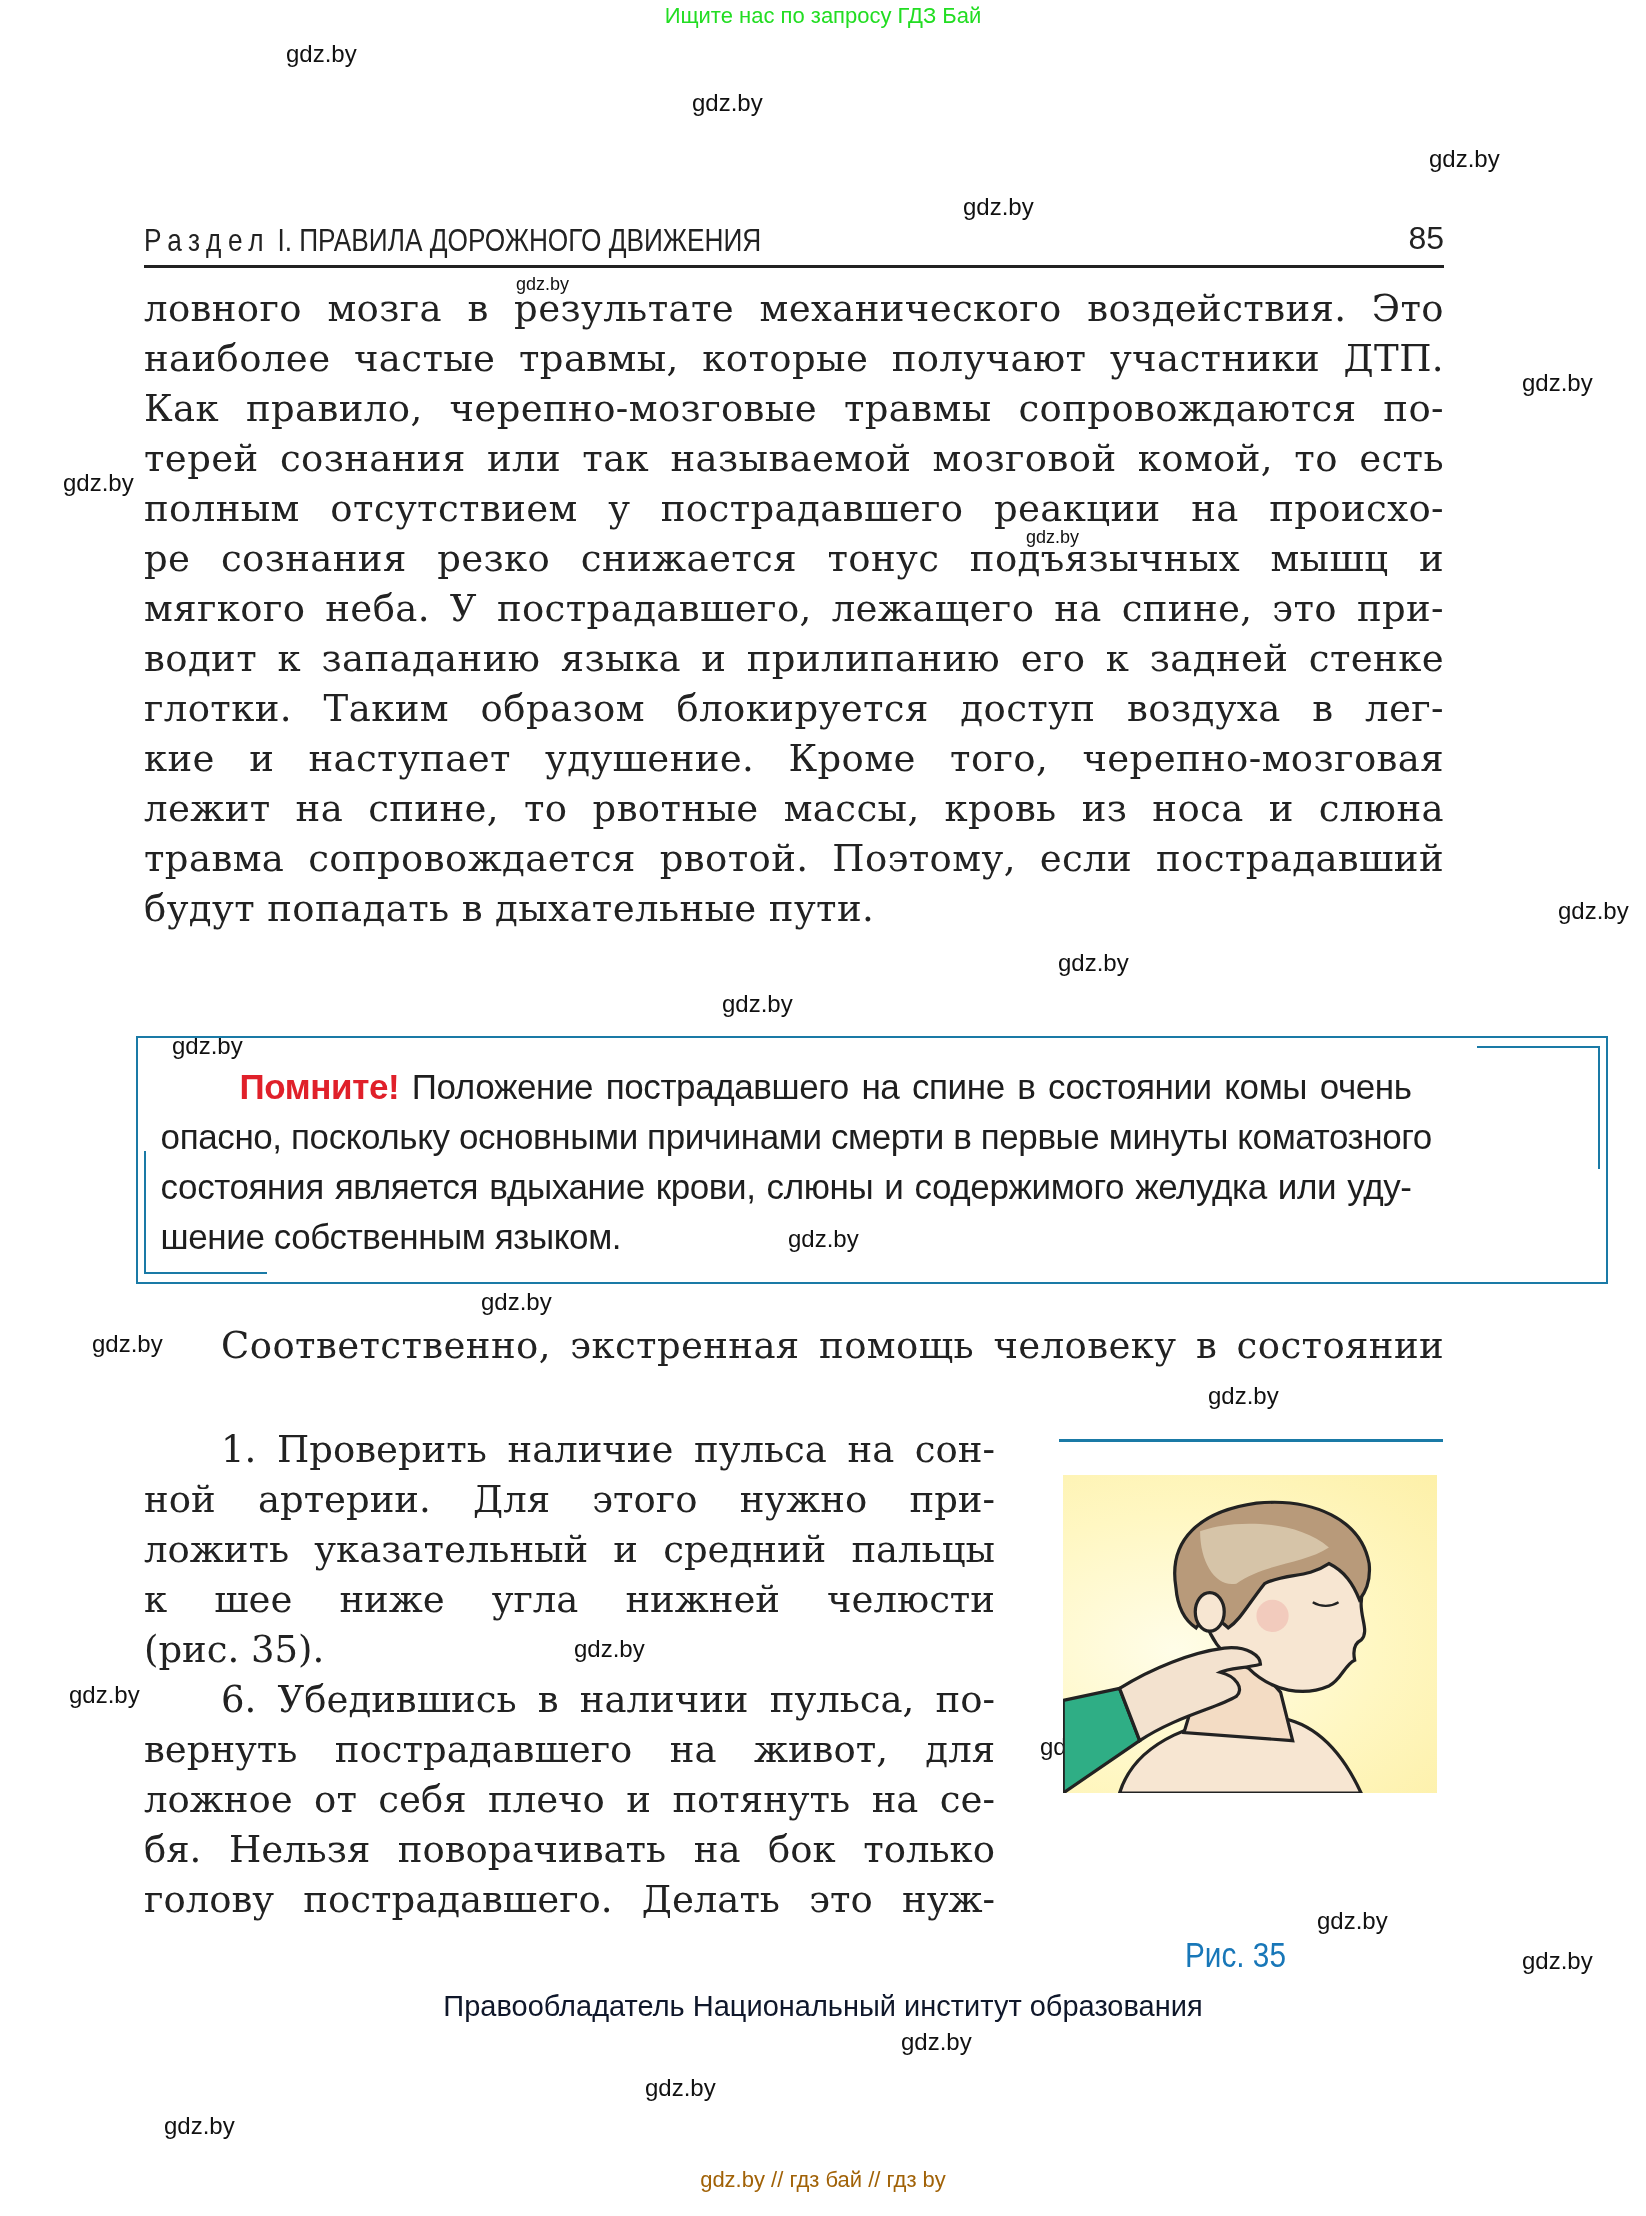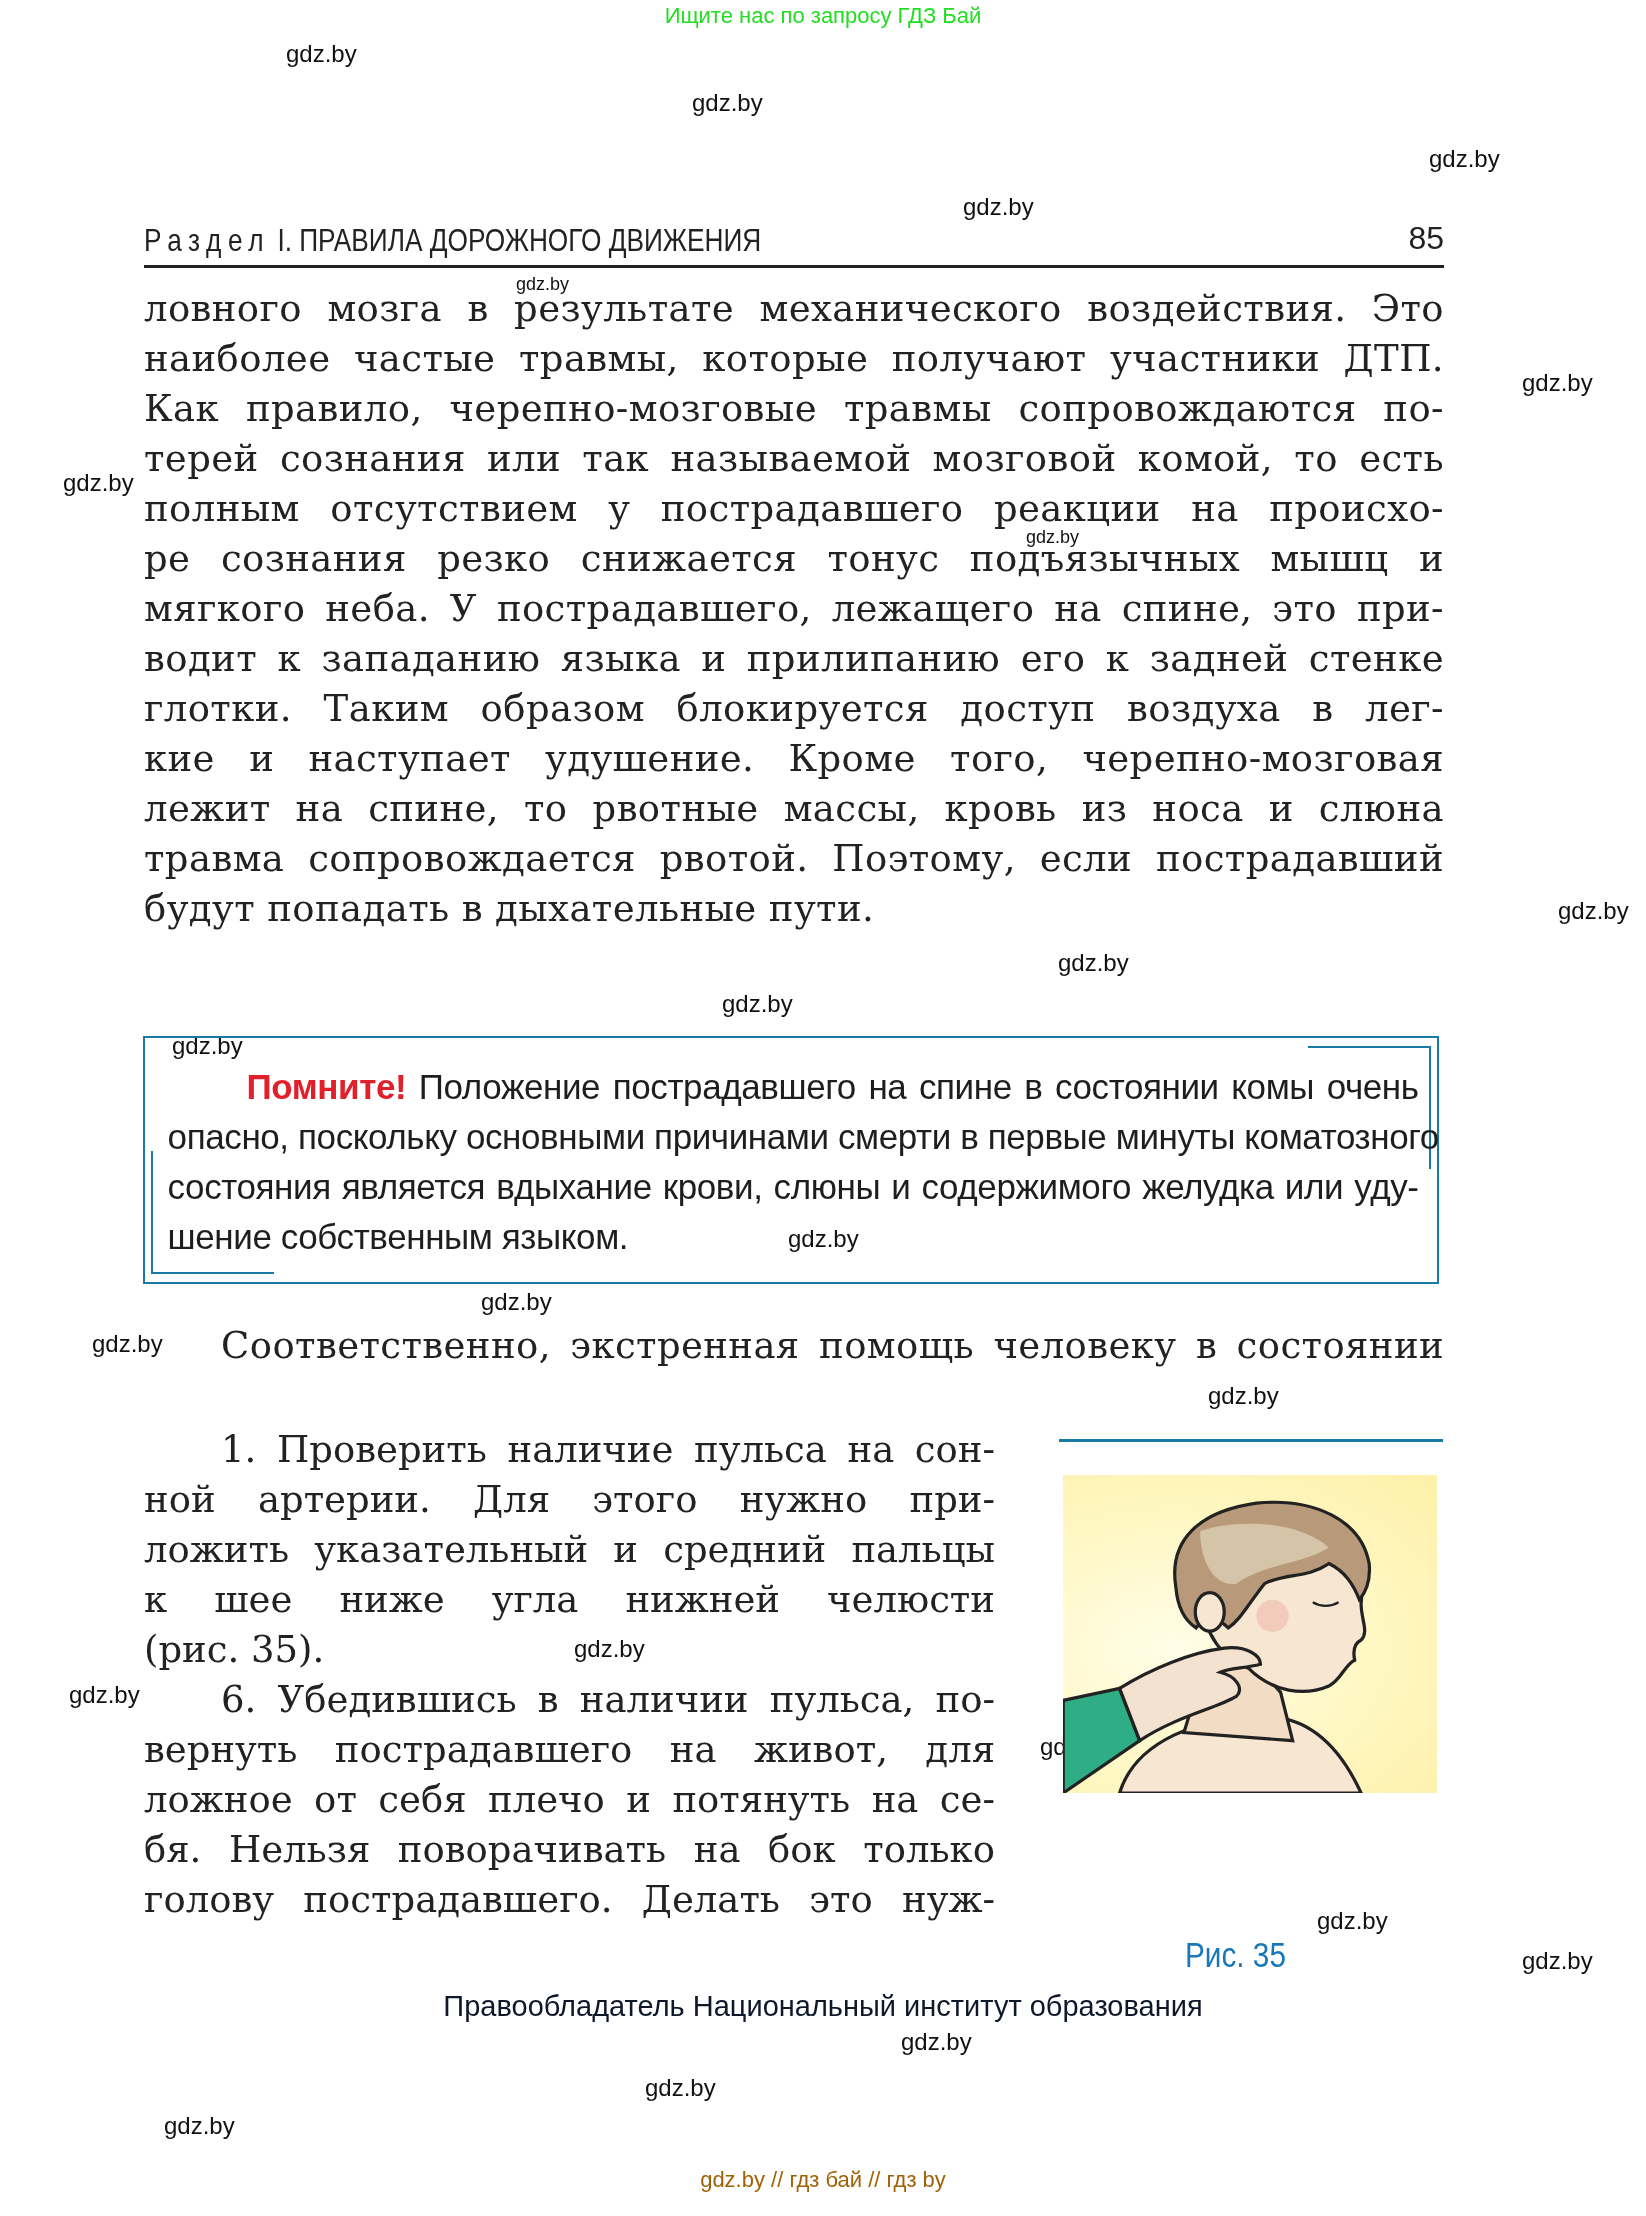--- a/index.html
+++ b/index.html
@@ -29,21 +29,21 @@
   .header .pnum {
     position: absolute; right: 0; bottom: 8px; font-size: 32px;
   }
   .body-text {
     position: absolute; left: 144px; width: 1300px;
     font-size: 37px; line-height: 50px; text-align: justify;
     text-align-last: justify; letter-spacing: 0.4px;
   }
   .body-text .line { display: block; white-space: nowrap; text-align: justify; text-align-last: justify; }
   .note-box {
-    position: absolute; left: 143px; top: 1036px; width: 1296px; height: 248px;
+    position: absolute; left: 136px; top: 1036px; width: 1472px; height: 248px;
     border: 2.4px solid #1a7aa6; box-sizing: border-box;
   }
   .note-box .tr-corner {
     position: absolute; right: 6.4px; top: 8px; width: 121px; height: 121px;
     border-top: 2.4px solid #1a7aa6; border-right: 2.4px solid #1a7aa6;
   }
   .note-box .bl-corner {
     position: absolute; left: 6.4px; bottom: 8px; width: 121px; height: 121px;
     border-bottom: 2.4px solid #1a7aa6; border-left: 2.4px solid #1a7aa6;
   }

